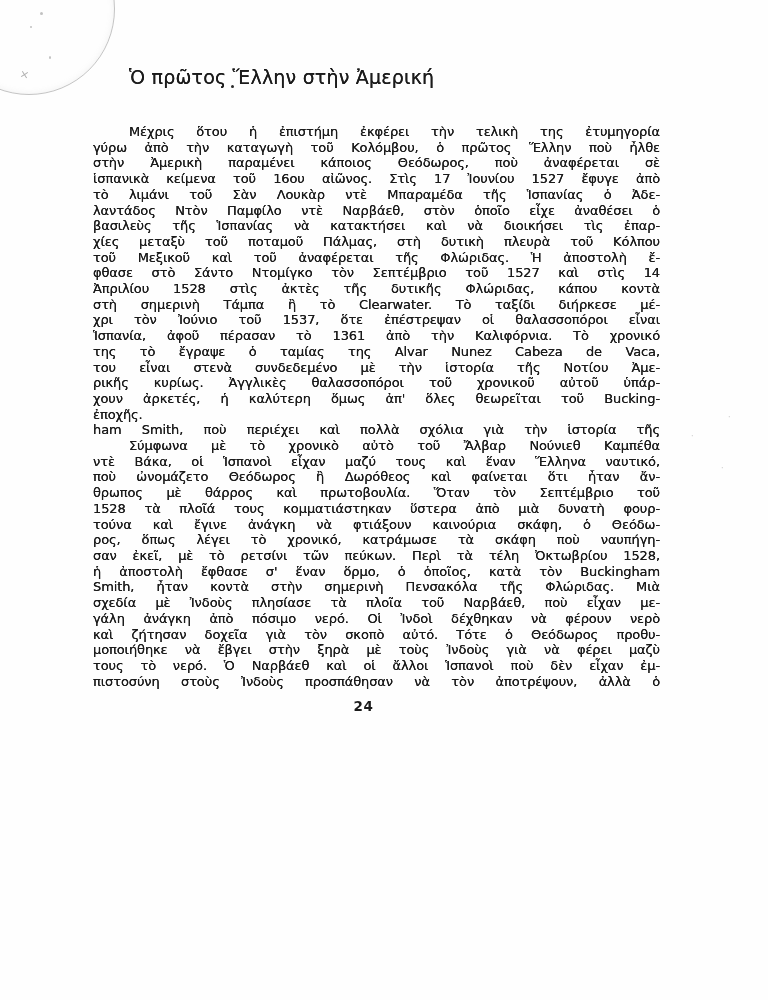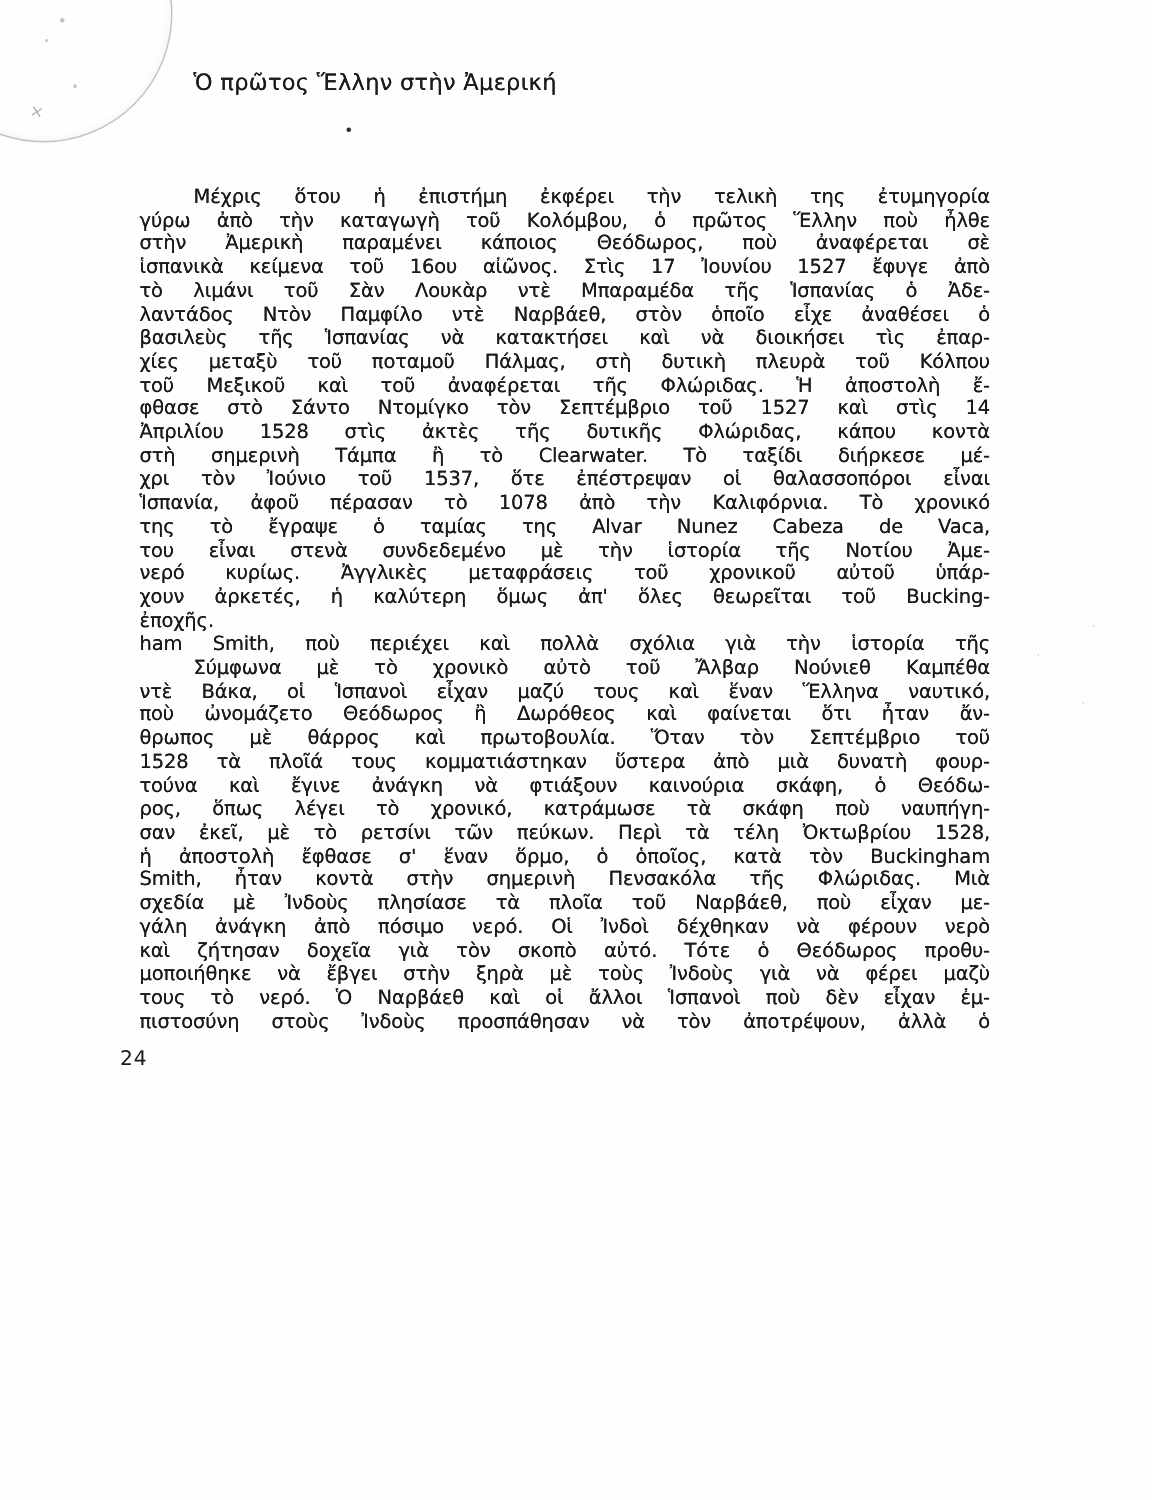--- a/index.html
+++ b/index.html
@@ -40,23 +40,23 @@
     background: rgba(120,120,120,0.45);
     border-radius: 50%;
   }
   .stamp-dot-a { left: 40px; top: 12px; width: 3px; height: 3px; }
   .stamp-dot-b { left: 49px; top: 56px; width: 2px; height: 3px; }
   .stamp-dot-c { left: 30px; top: 26px; width: 2px; height: 2px; }
 
   .title {
     position: absolute;
     left: 129px;
-    top: 46px;
+    top: 66px;
     margin: 0;
-    font-size: 15px;
+    font-size: 19px;
     font-weight: normal;
     letter-spacing: 0.2px;
     text-shadow: 0 0 0.35px currentColor;
     white-space: nowrap;
   }
   .title-dot {
     position: absolute;
     left: 231px;
     top: 85px;
     width: 3px;
@@ -81,22 +81,23 @@
     white-space: normal;
   }
   .line.indent { text-indent: 36px; }
   .line.no-justify { text-align-last: left; }
 
   .page-number {
     position: absolute;
     left: 80px;
     top: 698px;
     width: 567px;
+    text-align: center;
     font-size: 13.5px;
-    font-weight: normal;
+    font-weight: bold;
     letter-spacing: 0.5px;
   }
   .speck {
     position: absolute;
     color: rgba(150,150,150,0.5);
     font-size: 8px;
     line-height: 8px;
   }
   .speck-1 { left: 728px; top: 414px; }
   .speck-2 { left: 691px; top: 433px; }
@@ -123,24 +124,24 @@
       <div class="line">ἱσπανικὰ κείμενα τοῦ 16ου αἰῶνος. Στὶς 17 Ἰουνίου 1527 ἔφυγε ἀπὸ</div>
       <div class="line">τὸ λιμάνι τοῦ Σὰν Λουκὰρ ντὲ Μπαραμέδα τῆς Ἱσπανίας ὁ Ἀδε-</div>
       <div class="line">λαντάδος Ντὸν Παμφίλο ντὲ Ναρβάεθ, στὸν ὁποῖο εἶχε ἀναθέσει ὁ</div>
       <div class="line">βασιλεὺς τῆς Ἱσπανίας νὰ κατακτήσει καὶ νὰ διοικήσει τὶς ἐπαρ-</div>
       <div class="line">χίες μεταξὺ τοῦ ποταμοῦ Πάλμας, στὴ δυτικὴ πλευρὰ τοῦ Κόλπου</div>
       <div class="line">τοῦ Μεξικοῦ καὶ τοῦ ἀναφέρεται τῆς Φλώριδας.  Ἡ ἀποστολὴ ἔ-</div>
       <div class="line">φθασε στὸ Σάντο Ντομίγκο τὸν Σεπτέμβριο τοῦ 1527 καὶ στὶς 14</div>
       <div class="line">Ἀπριλίου 1528 στὶς ἀκτὲς τῆς δυτικῆς Φλώριδας, κάπου κοντὰ</div>
       <div class="line">στὴ σημερινὴ Τάμπα ἢ τὸ Clearwater. Τὸ ταξίδι διήρκεσε μέ-</div>
       <div class="line">χρι τὸν Ἰούνιο τοῦ 1537, ὅτε ἐπέστρεψαν οἱ θαλασσοπόροι εἶναι</div>
-      <div class="line">Ἱσπανία, ἀφοῦ πέρασαν τὸ 1078 ἀπὸ τὴν Καλιφόρνια. Τὸ χρονικό</div>
+      <div class="line">Ἱσπανία, ἀφοῦ πέρασαν τὸ 1361 ἀπὸ τὴν Καλιφόρνια. Τὸ χρονικό</div>
       <div class="line">της τὸ ἔγραψε ὁ ταμίας της Alvar Nunez Cabeza de Vaca,</div>
       <div class="line">του εἶναι στενὰ συνδεδεμένο μὲ τὴν ἱστορία τῆς Νοτίου Ἀμε-</div>
-      <div class="line">νερό κυρίως. Ἀγγλικὲς μεταφράσεις τοῦ χρονικοῦ αὐτοῦ ὑπάρ-</div>
+      <div class="line">ρικῆς κυρίως. Ἀγγλικὲς θαλασσοπόροι τοῦ χρονικοῦ αὐτοῦ ὑπάρ-</div>
       <div class="line">χουν ἀρκετές, ἡ καλύτερη ὅμως ἀπ' ὅλες θεωρεῖται τοῦ Bucking-</div>
       <div class="line no-justify">ἐποχῆς.</div>
       <div class="line">ham Smith, ποὺ περιέχει καὶ πολλὰ σχόλια γιὰ τὴν ἱστορία τῆς</div>
       <div class="line indent">Σύμφωνα μὲ τὸ χρονικὸ αὐτὸ τοῦ Ἄλβαρ Νούνιεθ Καμπέθα</div>
       <div class="line">ντὲ Βάκα, οἱ Ἱσπανοὶ εἶχαν μαζύ τους καὶ ἕναν Ἕλληνα ναυτικό,</div>
       <div class="line">ποὺ ὠνομάζετο Θεόδωρος ἢ Δωρόθεος καὶ φαίνεται ὅτι ἦταν ἄν-</div>
       <div class="line">θρωπος μὲ θάρρος καὶ πρωτοβουλία. Ὅταν τὸν Σεπτέμβριο τοῦ</div>
       <div class="line">1528 τὰ πλοῖά τους κομματιάστηκαν ὕστερα ἀπὸ μιὰ δυνατὴ φουρ-</div>
       <div class="line">τούνα καὶ ἔγινε ἀνάγκη νὰ φτιάξουν καινούρια σκάφη, ὁ Θεόδω-</div>
       <div class="line">ρος, ὅπως λέγει τὸ χρονικό, κατράμωσε τὰ σκάφη ποὺ ναυπήγη-</div>

